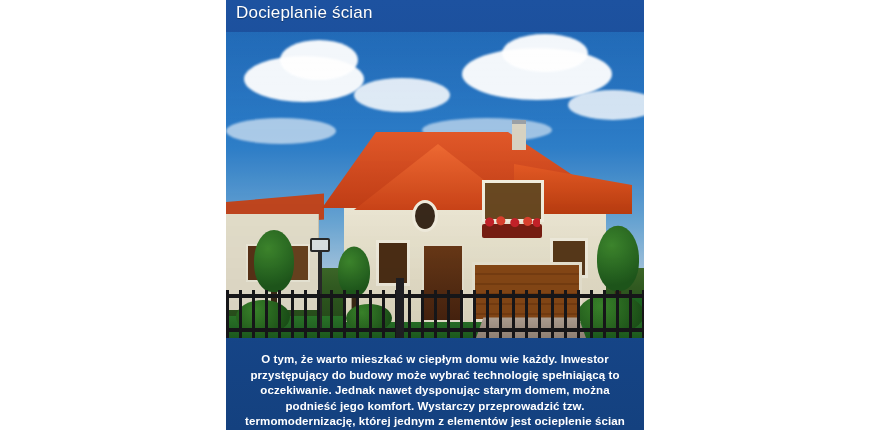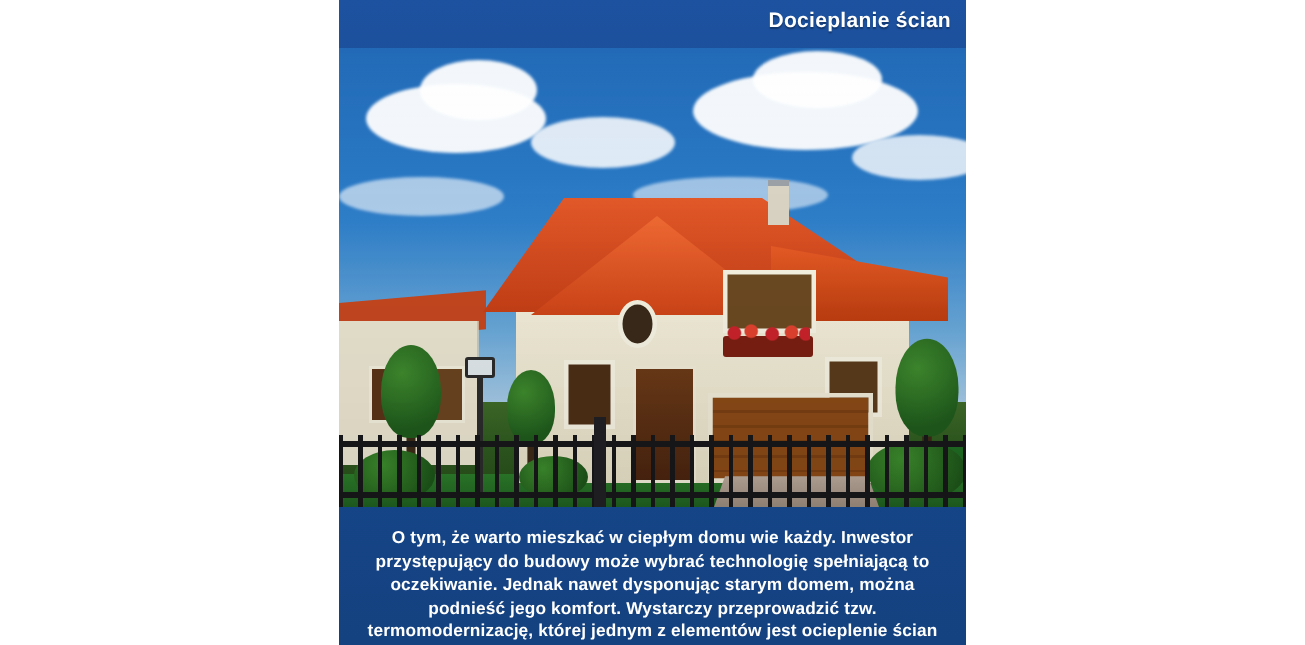--- a/index.html
+++ b/index.html
@@ -26,24 +26,24 @@
     top: 0;
     width: 418px;
     height: 430px;
     background: #1b4f9c;
     background: linear-gradient(180deg, #1d52a0 0%, #17488f 55%, #14417f 100%);
     box-sizing: border-box;
   }
   .panel-title {
     margin: 0;
     padding: 3px 10px 9px 10px;
-    text-align: right;
+    text-align: left;
     color: #ffffff;
-    font-size: 14px;
-    font-weight: bold;
+    font-size: 17px;
+    font-weight: normal;
     letter-spacing: 0.2px;
     line-height: 20px;
     text-shadow: 0 1px 1px rgba(0,0,0,0.35);
   }
   .photo-wrap {
     position: relative;
     width: 418px;
     height: 306px;
     overflow: hidden;
     background: #6fa8dc;

